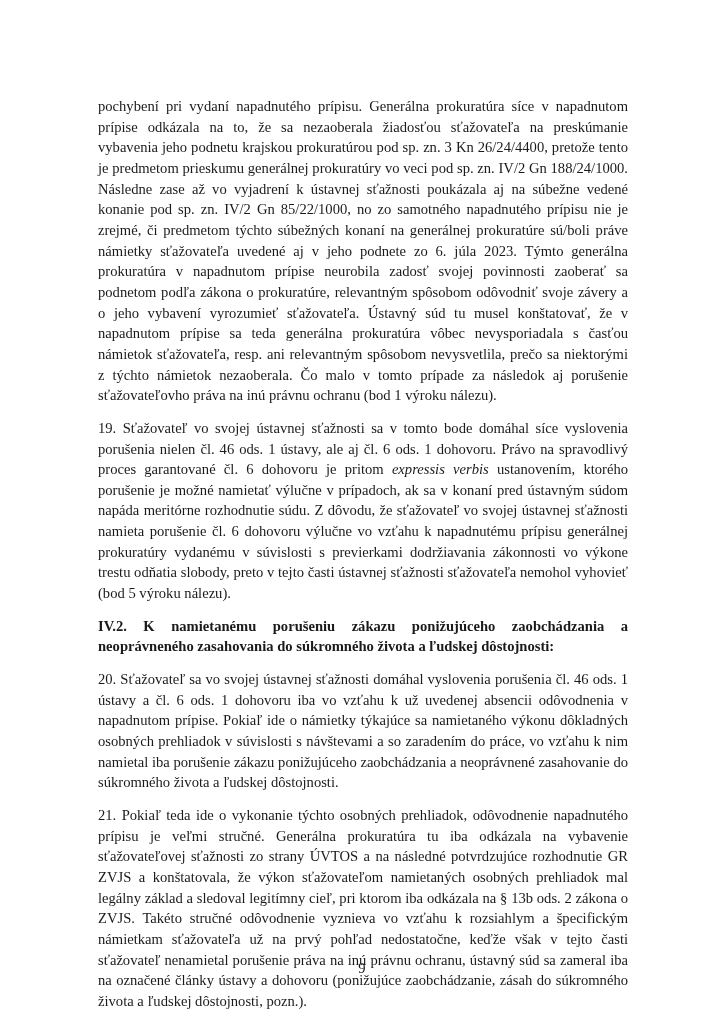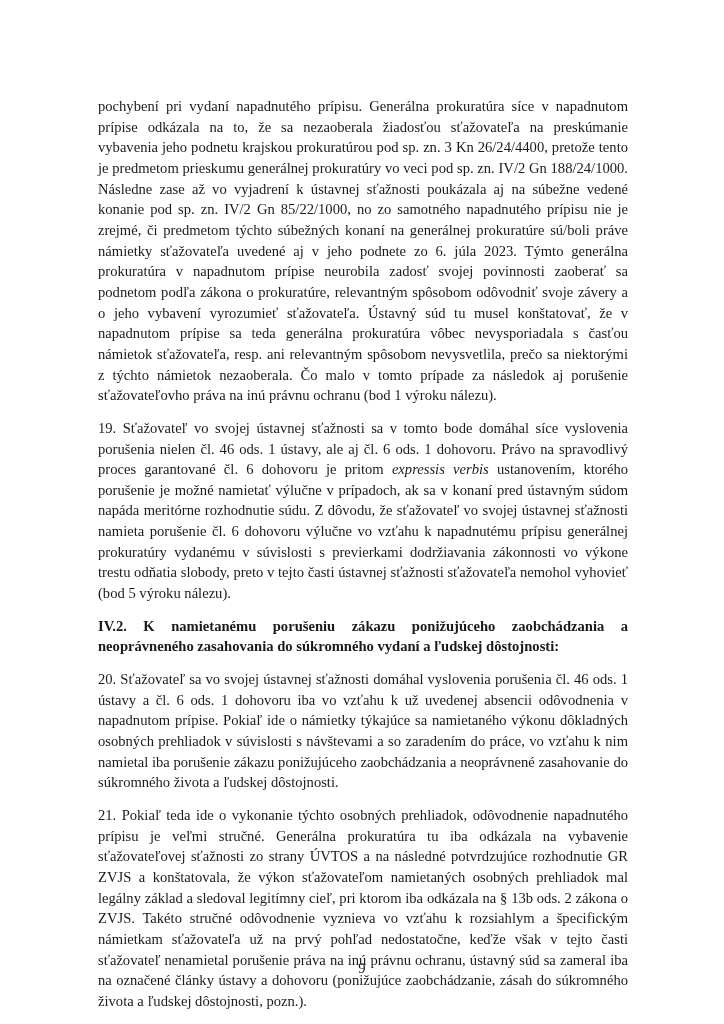--- a/index.html
+++ b/index.html
@@ -35,21 +35,21 @@
   em { font-style: italic; }
 </style>
 </head>
 <body>
 
 <div class="page">
   <p>pochybení pri vydaní napadnutého prípisu. Generálna prokuratúra síce v napadnutom prípise odkázala na to, že sa nezaoberala žiadosťou sťažovateľa na preskúmanie vybavenia jeho podnetu krajskou prokuratúrou pod sp. zn. 3 Kn 26/24/4400, pretože tento je predmetom prieskumu generálnej prokuratúry vo veci pod sp. zn. IV/2 Gn 188/24/1000. Následne zase až vo vyjadrení k ústavnej sťažnosti poukázala aj na súbežne vedené konanie pod sp. zn. IV/2 Gn 85/22/1000, no zo samotného napadnutého prípisu nie je zrejmé, či predmetom týchto súbežných konaní na generálnej prokuratúre sú/boli práve námietky sťažovateľa uvedené aj v jeho podnete zo 6. júla 2023. Týmto generálna prokuratúra v napadnutom prípise neurobila zadosť svojej povinnosti zaoberať sa podnetom podľa zákona o prokuratúre, relevantným spôsobom odôvodniť svoje závery a o jeho vybavení vyrozumieť sťažovateľa. Ústavný súd tu musel konštatovať, že v napadnutom prípise sa teda generálna prokuratúra vôbec nevysporiadala s časťou námietok sťažovateľa, resp. ani relevantným spôsobom nevysvetlila, prečo sa niektorými z týchto námietok nezaoberala. Čo malo v tomto prípade za následok aj porušenie sťažovateľovho práva na inú právnu ochranu (bod 1 výroku nálezu).</p>
 
   <p class="para"><span>19. Sťažovateľ vo svojej ústavnej sťažnosti sa v tomto bode domáhal síce vyslovenia porušenia nielen čl. 46 ods. 1 ústavy, ale aj čl. 6 ods. 1 dohovoru. Právo na spravodlivý proces garantované čl. 6 dohovoru je pritom </span><em>expressis verbis</em><span> ustanovením, ktorého porušenie je možné namietať výlučne v prípadoch, ak sa v konaní pred ústavným súdom napáda meritórne rozhodnutie súdu. Z dôvodu, že sťažovateľ vo svojej ústavnej sťažnosti namieta porušenie čl. 6 dohovoru výlučne vo vzťahu k napadnutému prípisu generálnej prokuratúry vydanému v súvislosti s previerkami dodržiavania zákonnosti vo výkone trestu odňatia slobody, preto v tejto časti ústavnej sťažnosti sťažovateľa nemohol vyhovieť (bod 5 výroku nálezu).</span></p>
 
-  <p class="heading">IV.2. K namietanému porušeniu zákazu ponižujúceho zaobchádzania a neoprávneného zasahovania do súkromného vydaní a ľudskej dôstojnosti:</p>
+  <p class="heading">IV.2. K namietanému porušeniu zákazu ponižujúceho zaobchádzania a neoprávneného zasahovania do súkromného života a ľudskej dôstojnosti:</p>
 
   <p>20. Sťažovateľ sa vo svojej ústavnej sťažnosti domáhal vyslovenia porušenia čl. 46 ods. 1 ústavy a čl. 6 ods. 1 dohovoru iba vo vzťahu k už uvedenej absencii odôvodnenia v napadnutom prípise. Pokiaľ ide o námietky týkajúce sa namietaného výkonu dôkladných osobných prehliadok v súvislosti s návštevami a so zaradením do práce, vo vzťahu k nim namietal iba porušenie zákazu ponižujúceho zaobchádzania a neoprávnené zasahovanie do súkromného života a ľudskej dôstojnosti.</p>
 
   <p class="para">21. Pokiaľ teda ide o vykonanie týchto osobných prehliadok, odôvodnenie napadnutého prípisu je veľmi stručné. Generálna prokuratúra tu iba odkázala na vybavenie sťažovateľovej sťažnosti zo strany ÚVTOS a na následné potvrdzujúce rozhodnutie GR ZVJS a konštatovala, že výkon sťažovateľom namietaných osobných prehliadok mal legálny základ a sledoval legitímny cieľ, pri ktorom iba odkázala na § 13b ods. 2 zákona o ZVJS. Takéto stručné odôvodnenie vyznieva vo vzťahu k rozsiahlym a špecifickým námietkam sťažovateľa už na prvý pohľad nedostatočne, keďže však v tejto časti sťažovateľ nenamietal porušenie práva na inú právnu ochranu, ústavný súd sa zameral iba na označené články ústavy a dohovoru (ponižujúce zaobchádzanie, zásah do súkromného života a ľudskej dôstojnosti, pozn.).</p>
 
   <p class="para">41. Vo vzťahu k osobným prehliadkam pred príchodom na pracovisko a po jeho opustení ústavný súd konštatuje, že tieto celkom zjavne sledovali legitímny cieľ, ktorým je v tomto prípade ochrana</p>
 </div>
 
 <div class="page-number">9</div>
 

